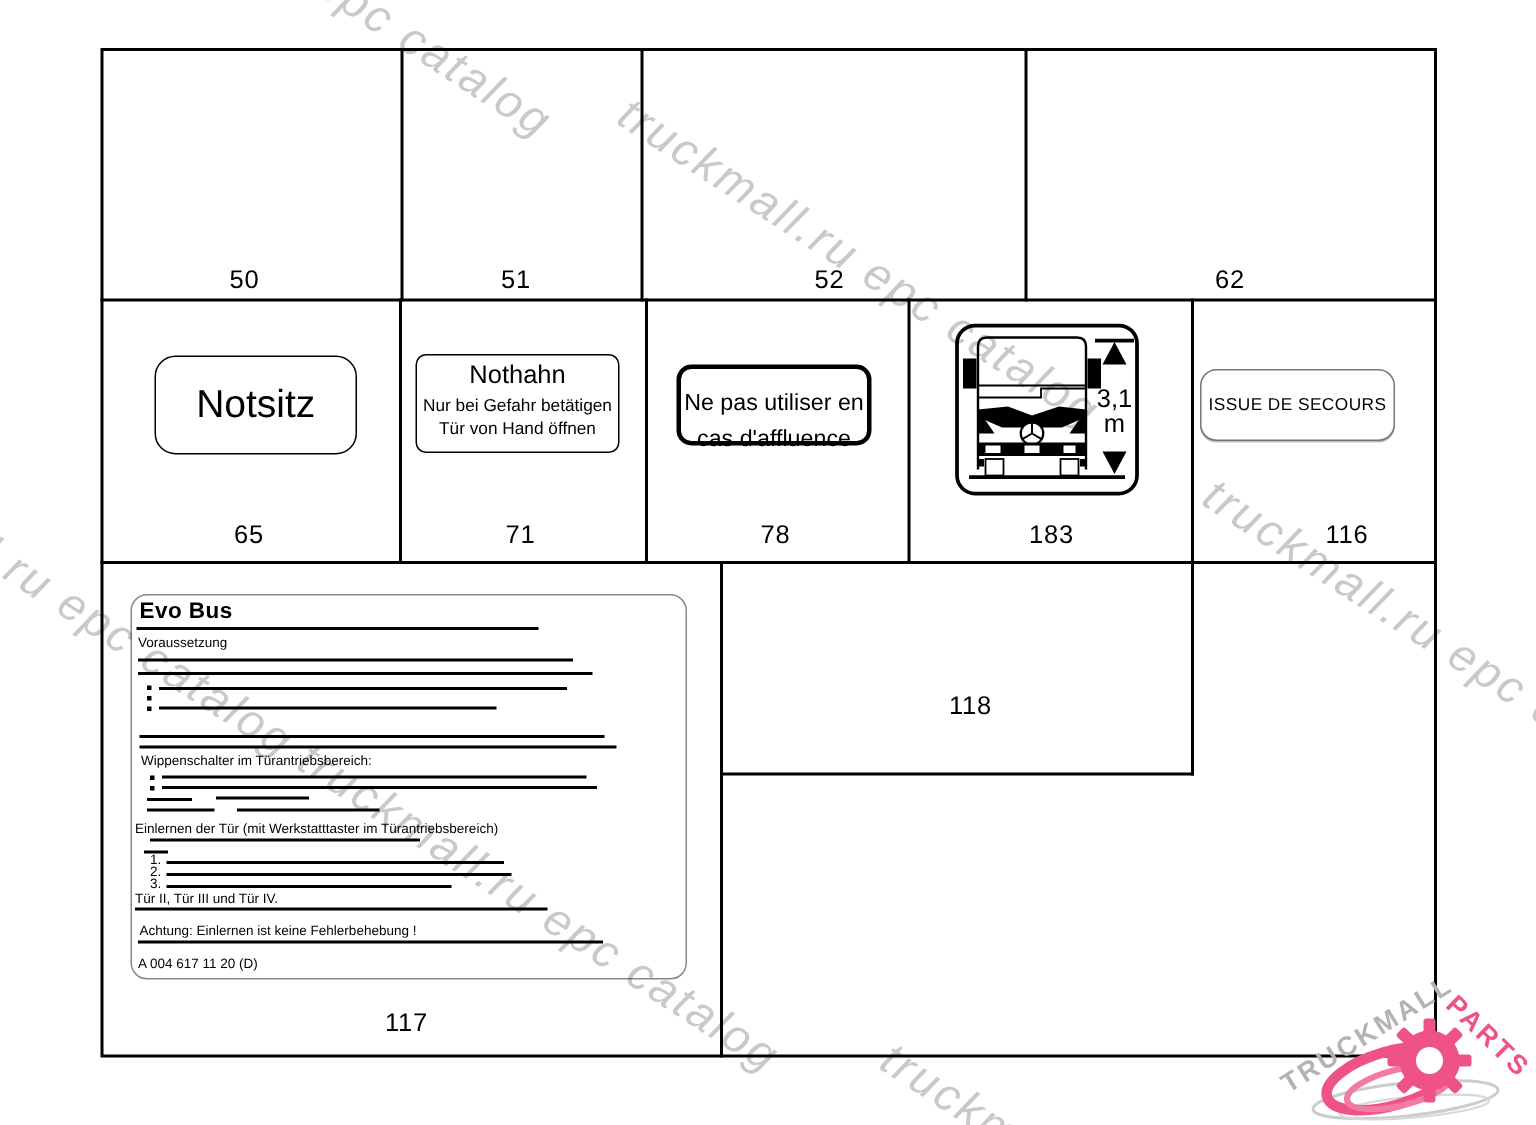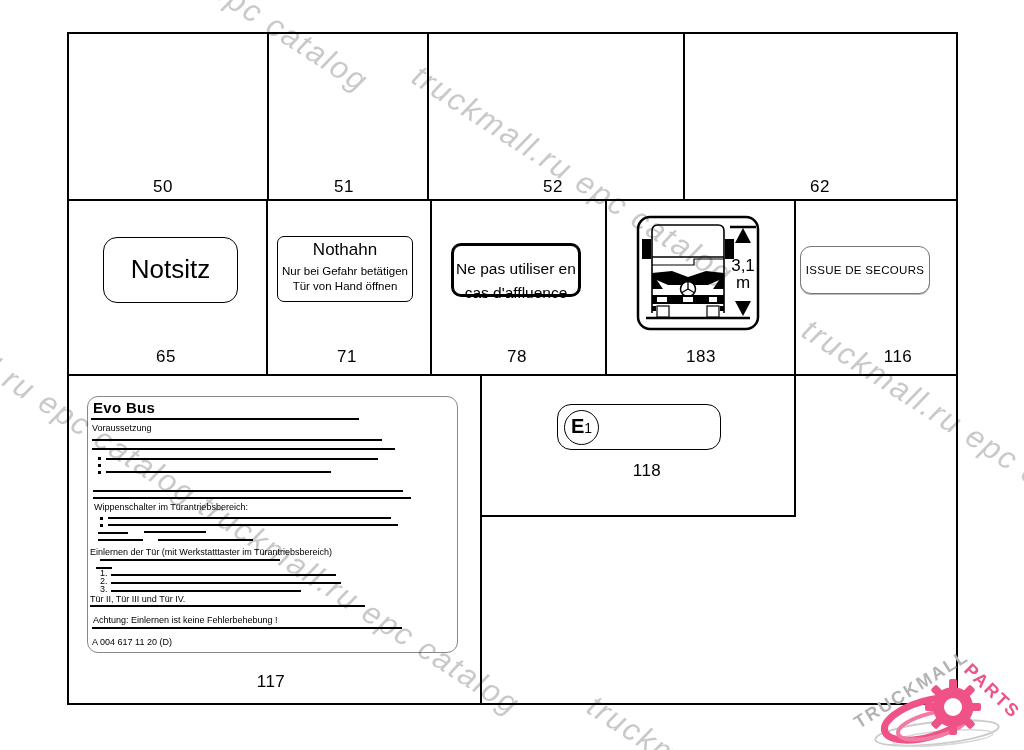--- a/index.html
+++ b/index.html
@@ -170,25 +170,20 @@
     <div class="txt" style="left:12px;top:187px;">3.</div>
     <div class="ln" style="left:23px;top:193px;width:190px;"></div>
     <div class="txt" style="left:2px;top:197px;">Tür II, Tür III und Tür IV.</div>
     <div class="ln" style="left:2px;top:208px;width:275px;"></div>
     <div class="txt" style="left:5px;top:218px;">Achtung: Einlernen ist keine Fehlerbehebung !</div>
     <div class="ln" style="left:4px;top:230px;width:310px;"></div>
     <div class="txt" style="left:4px;top:240px;">A 004 617 11 20 (D)</div>
   </div>
   <div class="num" style="left:271px;top:672px;">117</div>
 
-  <div class="sticker s118">
-    <div class="circ">
-      <span class="e">E</span><span class="one">1</span>
-    </div>
-  </div>
   <div class="num" style="left:647px;top:461px;">118</div>
 
   <div class="wm" style="left:60px;top:-135px;">truckmall.ru epc catalog</div>
   <div class="wm" style="left:425px;top:58px;">truckmall.ru epc catalog</div>
   <div class="wm" style="left:-112px;top:278px;">truckmall.ru epc catalog truckmall.ru epc catalog</div>
   <div class="wm" style="left:815px;top:312px;">truckmall.ru epc catalog</div>
   <div class="wm" style="left:600px;top:688px;">truckmall.ru epc catalog</div>
 
   <div class="logo">
     <svg width="180" height="105" viewBox="0 0 180 105">

